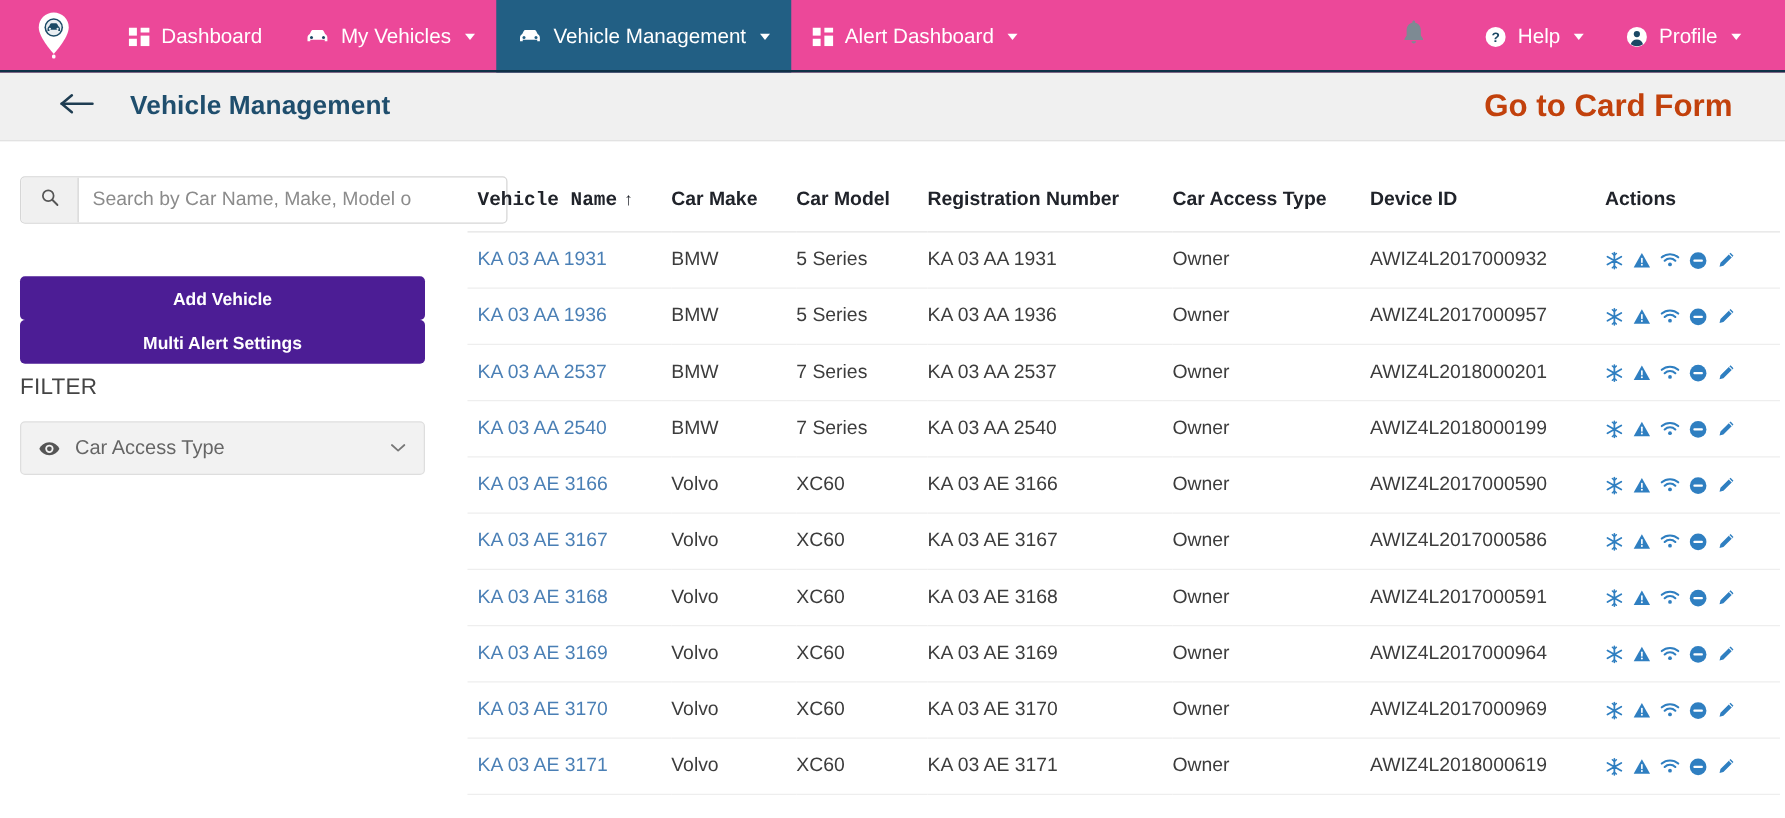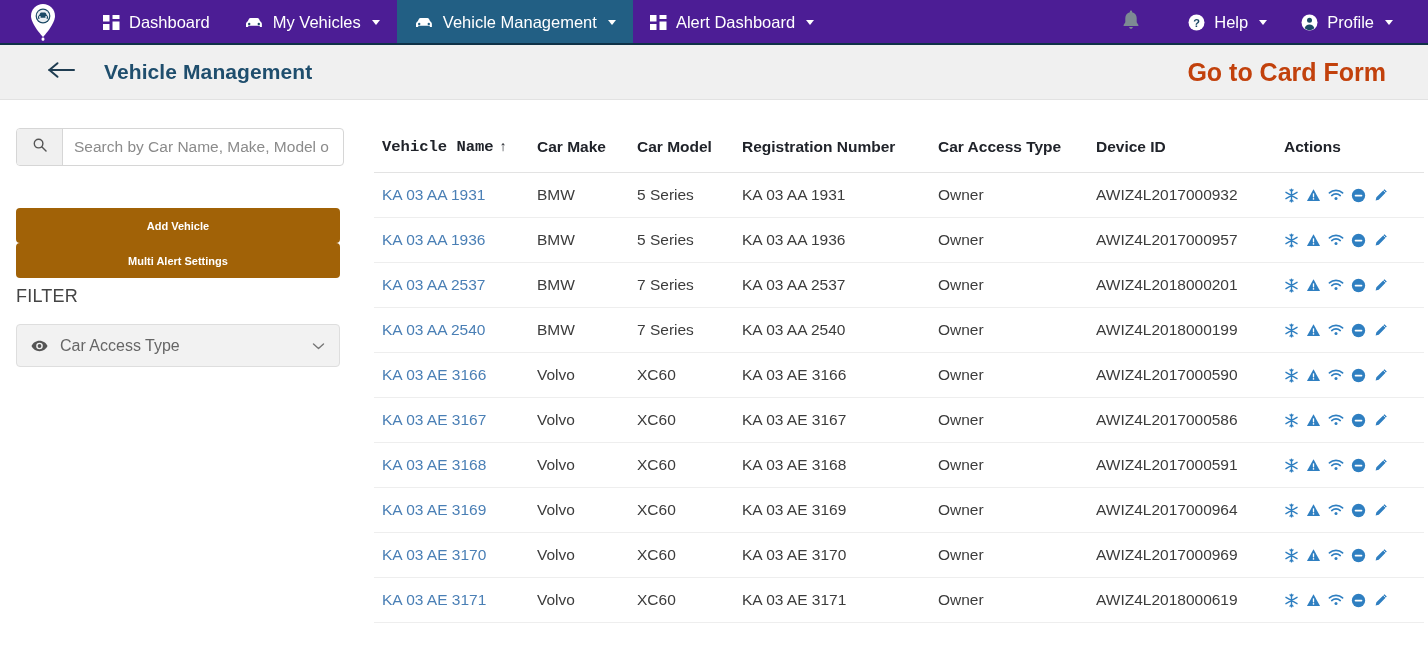--- a/index.html
+++ b/index.html
@@ -5,22 +5,22 @@
   * { box-sizing: border-box; margin: 0; padding: 0; }
   html, body {
     width: 1428px; height: 654px;
     font-family: "Liberation Sans", sans-serif;
     background: #ffffff;
     overflow: hidden;
   }
 
   
   .navbar {
-    height: 45px;
-    background: #4c1d95;
+    height: 58px;
+    background: #ec4899;
     display: flex;
     align-items: stretch;
     position: relative;
   }
   .navbar::after {
     content:""; position:absolute; left:0; right:0; bottom:0;
     height:2px; background:#0f3147;
   }
   .nav-brand {
     width: 86px;
@@ -71,42 +71,42 @@
     font-size: 25px; font-weight: bold; color: #c2410c;
     cursor: pointer;
   }
 
   
   .content { display: flex; height: 540px; }
 
   
   .sidebar { width: 370px; flex: 0 0 370px; padding: 28px 31px 0 16px; }
   .search-group {
-    display: flex; height: 38px; width: 328px;
+    display: flex; height: 38px; width: 390px;
     border: 1px solid #d6d6d6; border-radius: 4px; overflow: hidden;
     background: #fff;
   }
   .search-addon {
     width: 46px; background: #f0f0f0;
     border-right: 1px solid #d6d6d6;
     display: flex; align-items: center; justify-content: center;
   }
   .search-input {
     flex: 1; border: 0; outline: none;
     font-size: 15.5px; color: #333;
     padding: 0 11px;
     font-family: "Liberation Sans", sans-serif;
     background: transparent;
   }
   .search-input::placeholder { color: #8b8b8b; }
 
   .btn-primary {
     width: 324px; height: 35px;
-    background: #a16207; border: 0; border-radius: 4px;
-    color: #ffffff; font-size: 11px; font-weight: bold;
+    background: #4c1d95; border: 0; border-radius: 4px;
+    color: #ffffff; font-size: 14px; font-weight: bold;
     font-family: "Liberation Sans", sans-serif;
     cursor: pointer; display:flex; align-items:center; justify-content:center;
   }
   .btn-add { margin-top: 42px; }
   .btn-multi { }
 
   .filter-label {
     margin-top: 8px; margin-bottom: 0;
     font-size: 18px; font-weight: normal; color: #444; letter-spacing: 0.2px;
   }

